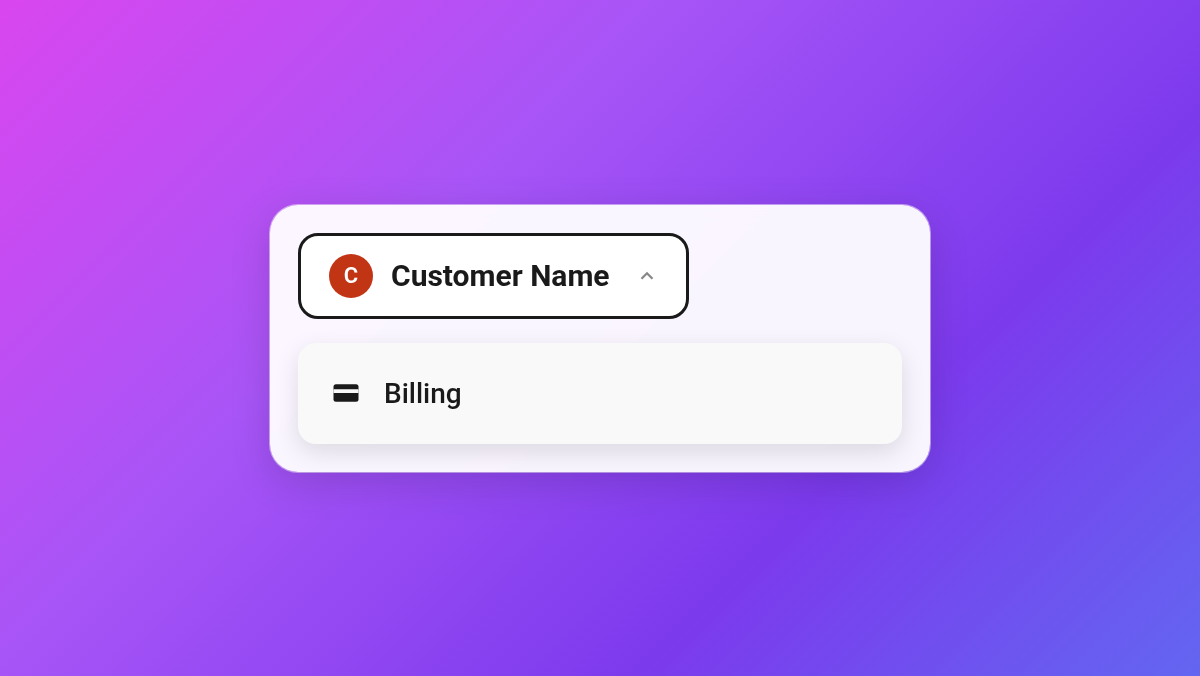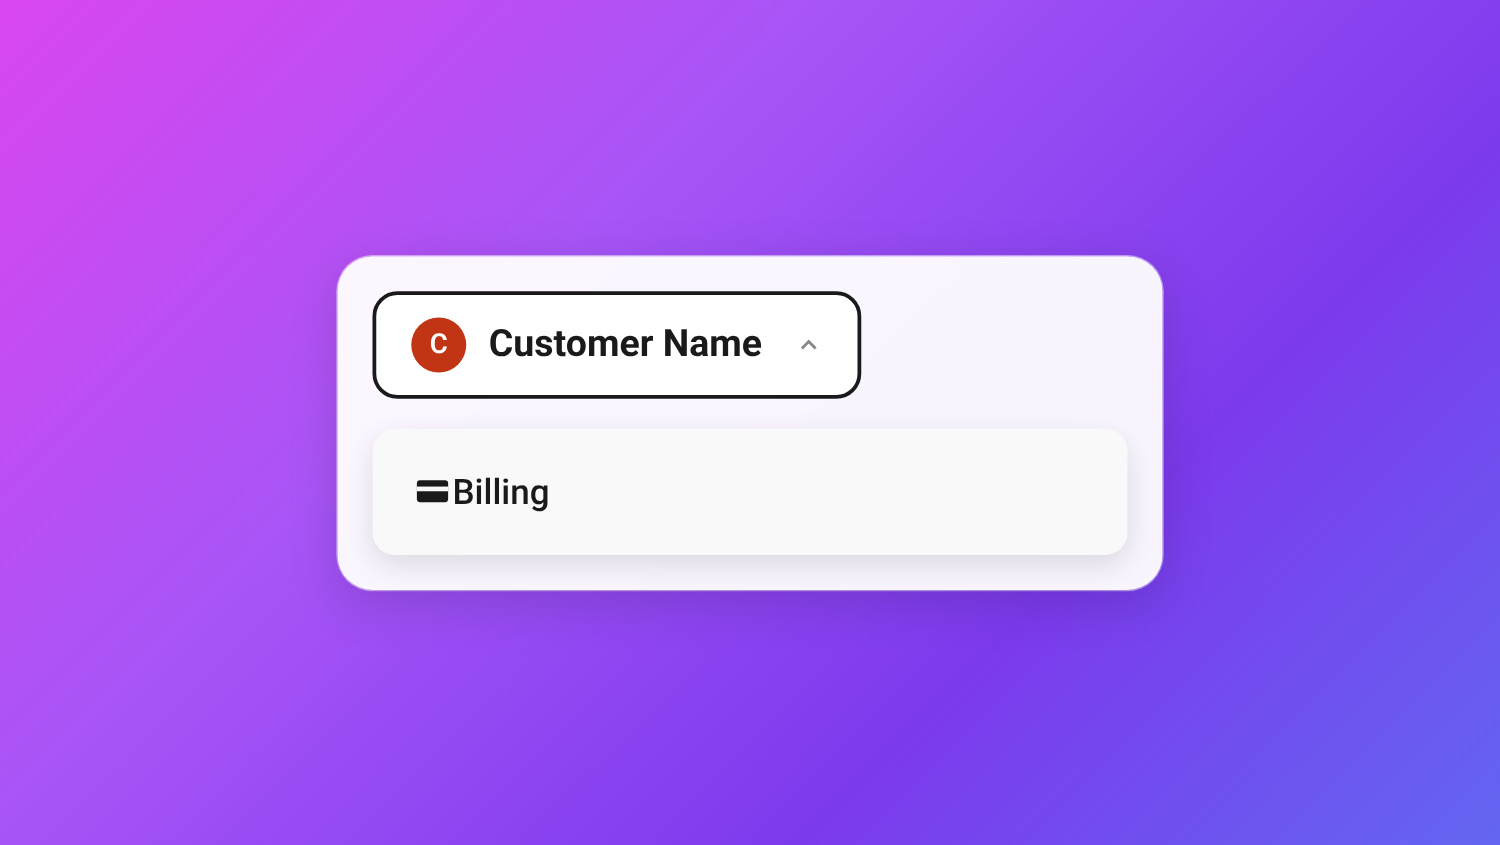--- a/index.html
+++ b/index.html
@@ -77,20 +77,21 @@
       margin-top: 24px;
       background: #f9f9f9;
       border-radius: 18px;
       padding: 18px 10px;
       box-shadow: 0 8px 24px rgba(0, 0, 0, 0.12);
     }
     
     .menu-item {
       display: flex;
       align-items: center;
+      gap: 22px;
       padding: 16px 22px;
       border-radius: 12px;
       cursor: pointer;
     }
     
     .menu-icon {
       width: 32px;
       height: 32px;
       display: flex;
       align-items: center;

